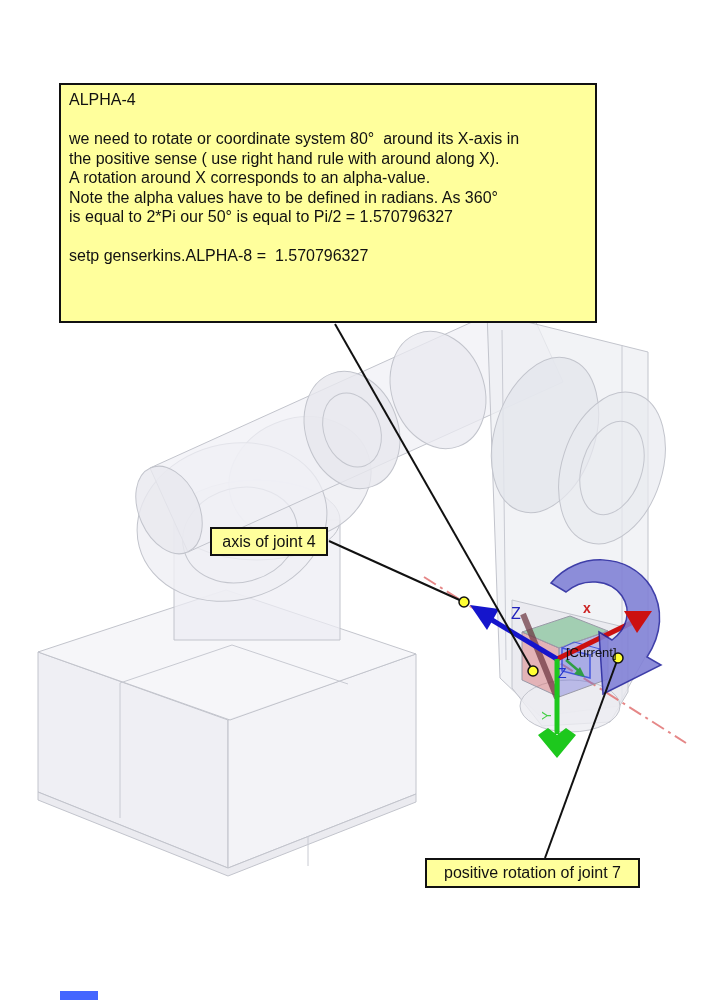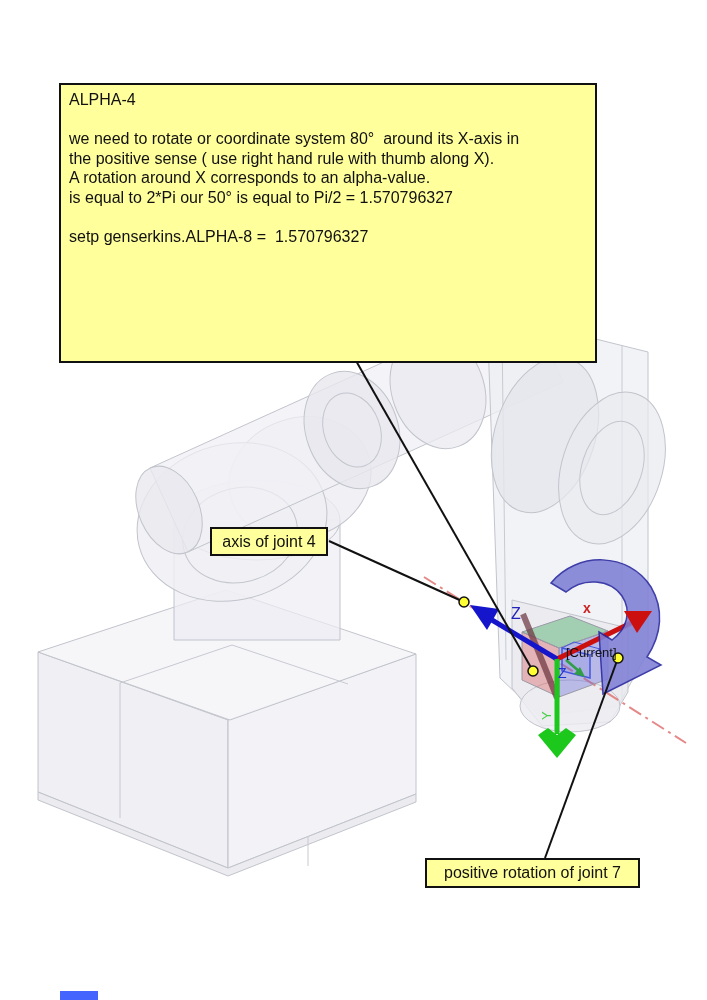--- a/index.html
+++ b/index.html
@@ -11,21 +11,21 @@
   .stage svg { position:absolute; left:0; top:0; }
   .callout {
     position:absolute; box-sizing:border-box;
     background:#ffff9c; border:2px solid #111111;
     color:#111111; font-size:16px; line-height:1.2;
     display:flex; align-items:center; justify-content:center;
     white-space:pre;
   }
   .annotation {
     position:absolute; box-sizing:border-box;
-    left:59px; top:83px; width:538px; height:280px;
+    left:59px; top:83px; width:538px; height:240px;
     background:#ffff9c; border:2px solid #111111;
     color:#111111; font-size:16px;
     padding:5px 4px 0 8px;
   }
   .ann-line { white-space:pre; height:19.5px; line-height:19.5px; }
   .callout-axis { left:210px; top:527px; width:118px; height:29px; }
   .callout-rot  { left:425px; top:858px; width:215px; height:30px; }
 </style>
 </head>
 <body>
@@ -133,22 +133,23 @@
 
     <text x="566" y="657" font-size="13" fill="#111111">[Current]</text>
 
     <rect x="60" y="991" width="38" height="9" fill="#4466ff" stroke="none"></rect>
   </svg>
 
   <div class="annotation">
     <div class="ann-line">ALPHA-4</div>
     <div class="ann-line"></div>
     <div class="ann-line">we need to rotate or coordinate system 80°  around its X-axis in</div>
-    <div class="ann-line">the positive sense ( use right hand rule with thumb along X).</div>
+    <div class="ann-line">the positive sense ( use right hand rule with around along X).</div>
     <div class="ann-line">A rotation around X corresponds to an alpha-value.</div>
+    <div class="ann-line">Note the alpha values have to be defined in radians. As 360°</div>
     <div class="ann-line">is equal to 2*Pi our 50° is equal to Pi/2 = 1.570796327</div>
     <div class="ann-line"></div>
     <div class="ann-line">setp genserkins.ALPHA-8 =  1.570796327</div>
   </div>
 
   <div class="callout callout-axis">axis of joint 4</div>
   <div class="callout callout-rot">positive rotation of joint 7</div>
 
 </div>
 

